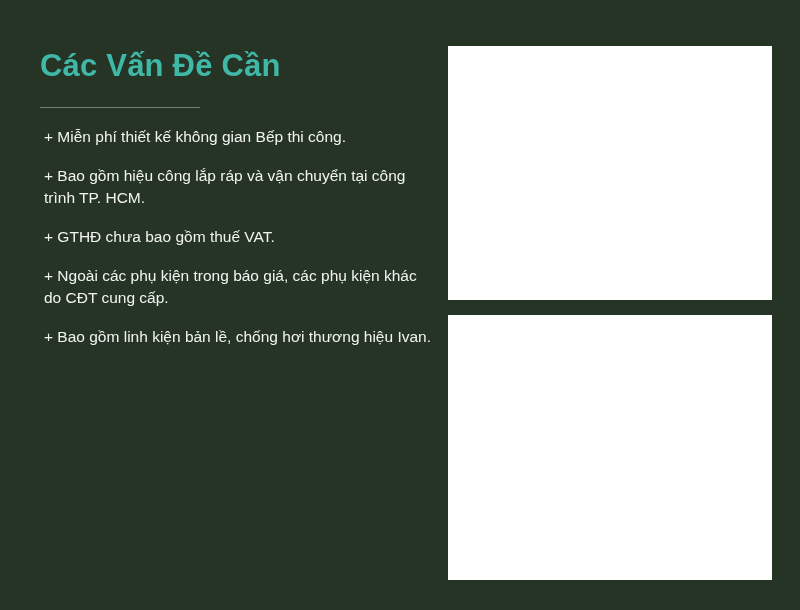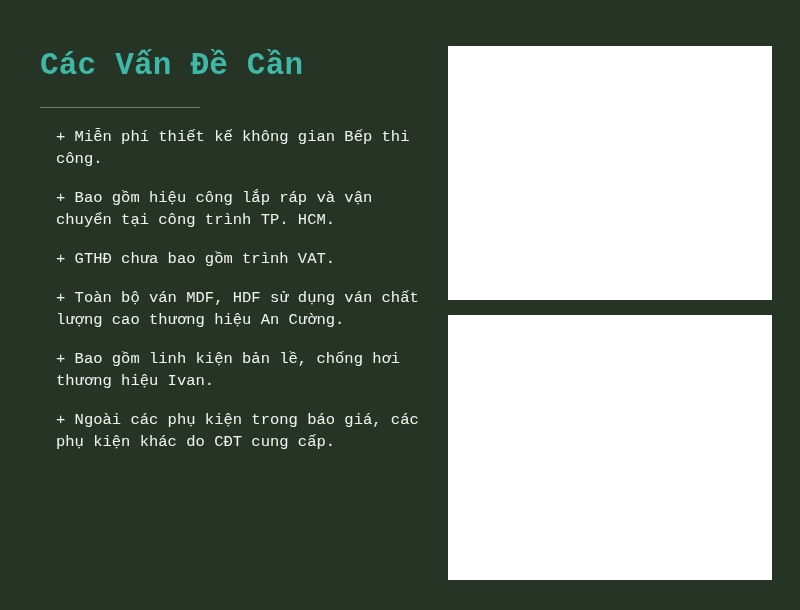--- a/index.html
+++ b/index.html
@@ -12,21 +12,20 @@
     background: #263426;
     font-family: "Liberation Sans", sans-serif;
     overflow: hidden;
   }
   .slide {
     position: relative;
     width: 800px;
     height: 610px;
     background: #263426;
     box-sizing: border-box;
-    font-family: Liberation Mono, monospace;
   }
   .left-col {
     position: absolute;
     left: 40px;
     top: 40px;
     width: 400px;
   }
   .title {
     color: #3fb8a8;
     font-size: 31px;
@@ -40,21 +39,21 @@
     display: block;
   }
   .rule {
     width: 160px;
     height: 1px;
     background: #6d7f6d;
     margin: 20px 0 18px 0;
     border: 0;
   }
   .bullets {
-    margin: 16px;
+    margin: 4px;
     padding: 0;
     list-style: none;
   }
   .bullet {
     color: #f2f4f0;
     font-size: 15.5px;
     line-height: 1.42;
     margin-bottom: 17px;
     max-width: 400px;
   }
@@ -84,24 +83,23 @@
 
     <h1 class="title">
       <span class="title-line">Các Vấn Đề Cần</span>
     </h1>
 
     <div class="rule"></div>
 
     <ul class="bullets">
       <li class="bullet">+ Miễn phí thiết kế không gian Bếp thi công.</li>
       <li class="bullet">+ Bao gồm hiệu công lắp ráp và vận chuyển tại công trình TP. HCM.</li>
-      <li class="bullet">+ GTHĐ chưa bao gồm trình VAT.</li>
-      <li class="bullet">+ Toàn bộ ván MDF, HDF sử dụng ván chất lượng cao thương hiệu An Cường.</li>
+      <li class="bullet">+ GTHĐ chưa bao gồm thuế VAT.</li>
+      <li class="bullet">+ Ngoài các phụ kiện trong báo giá, các phụ kiện khác do CĐT cung cấp.</li>
       <li class="bullet">+ Bao gồm linh kiện bản lề, chống hơi thương hiệu Ivan.</li>
-      <li class="bullet">+ Ngoài các phụ kiện trong báo giá, các phụ kiện khác do CĐT cung cấp.</li>
     </ul>
 
   </div>
 
   <div class="img-box img-top"></div>
   <div class="img-box img-bottom"></div>
 
 </div>
 
 </body></html>

